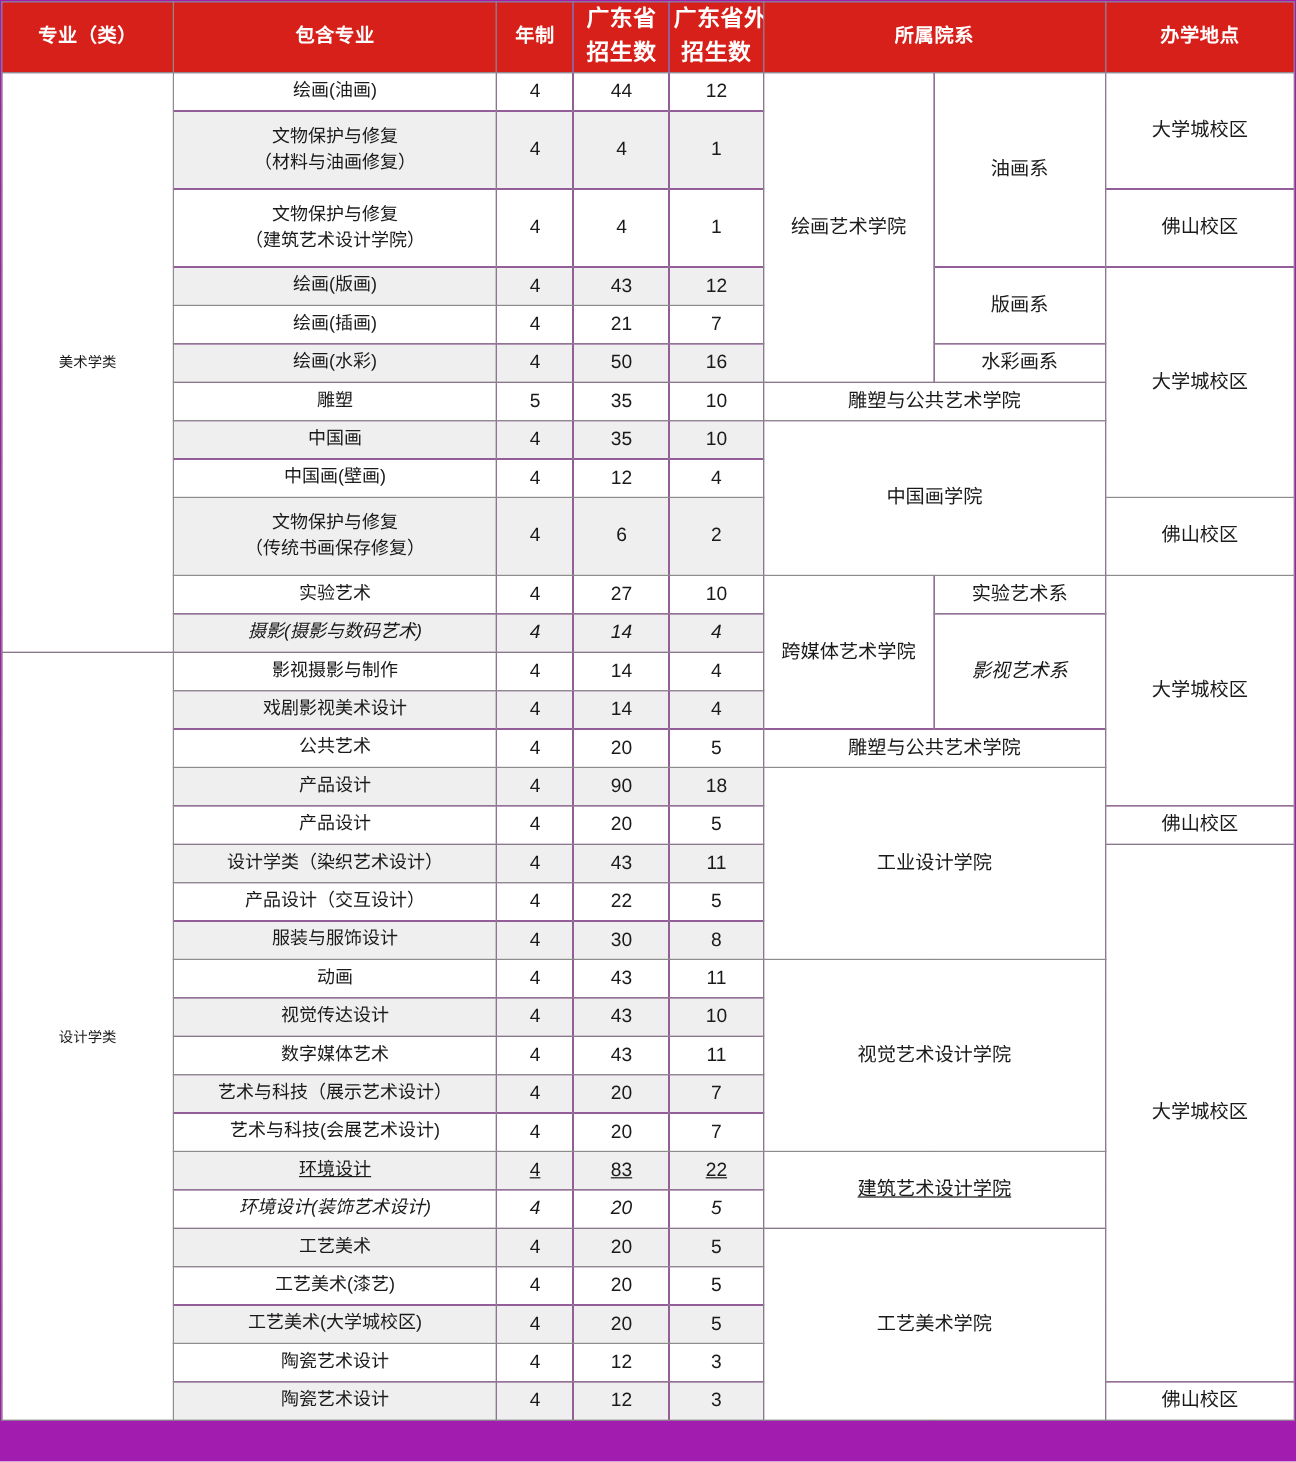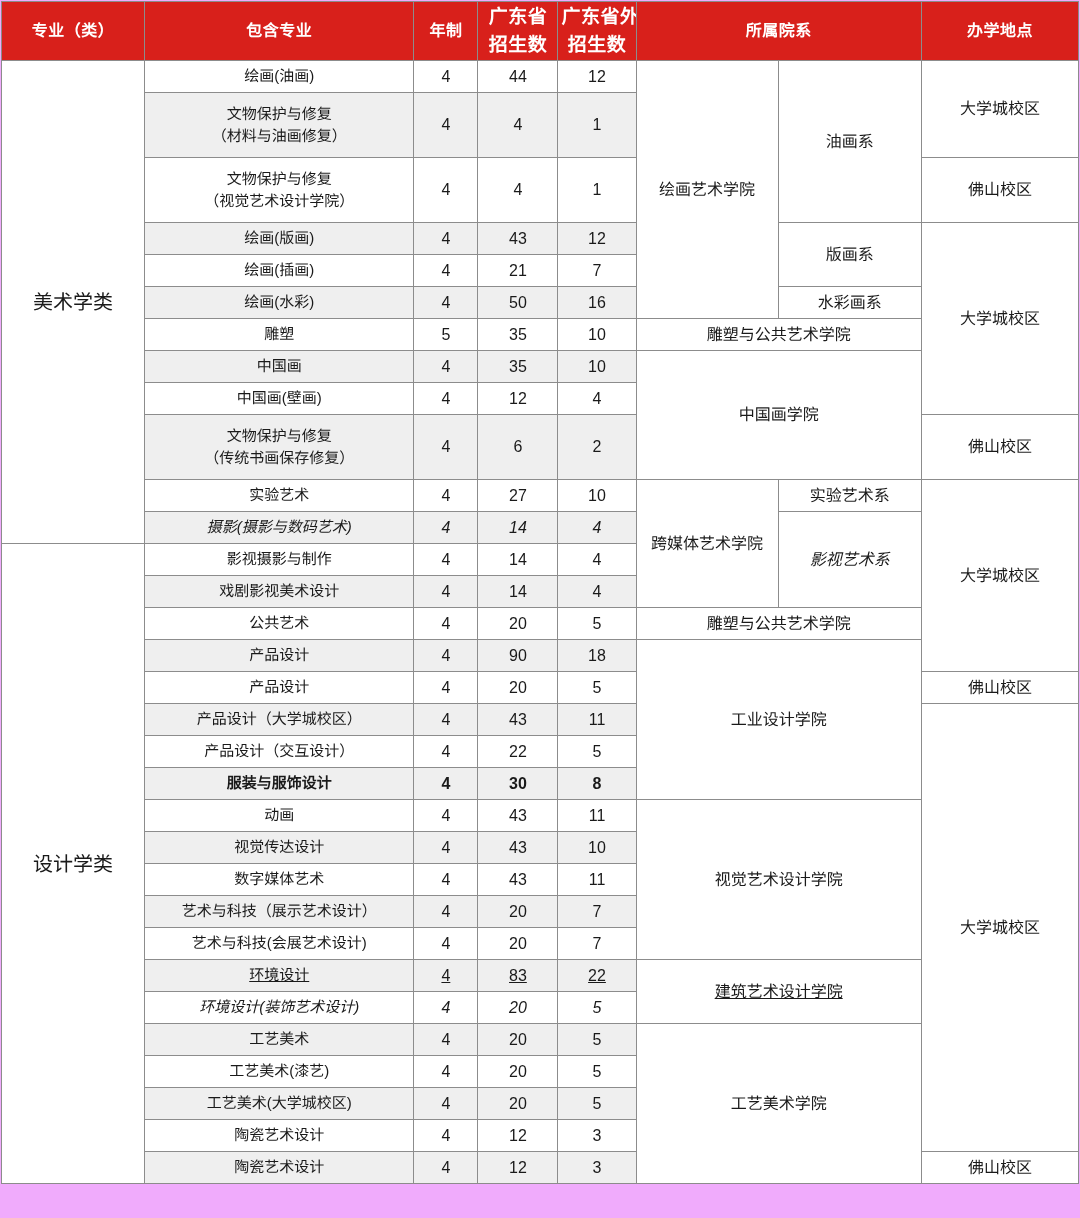--- a/index.html
+++ b/index.html
@@ -9,21 +9,21 @@
   }
   body {
     font-family: "Liberation Sans", "DejaVu Sans", sans-serif;
     -webkit-font-smoothing: antialiased;
   }
   #sheet {
     width: 1080px;
     height: 1218px;
     position: relative;
     overflow: hidden;
-    background: #f0abfc;
+    background: #a21caf;
   }
   table.admission {
     border-collapse: collapse;
     table-layout: fixed;
     width: 1078px;
     margin: 1px 0 0 1px;
     font-size: 15px;
     color: #1a1a1a;
   }
   table.admission td, table.admission th {
@@ -41,21 +41,21 @@
     font-weight: bold;
     font-size: 16px;
     height: 58px;
     border: 1px solid #D8201B;
     letter-spacing: 0.5px;
   }
   thead th.hdr-narrow { font-size: 19px; }
   tbody td { background: #ffffff; }
   tbody tr.alt td.zebra { background: #EFEFEF; }
   td.cat {
-    font-size: 20px;
+    font-size: 12px;
   }
   td.major { font-size: 15px; }
   td.num { font-size: 16px; }
   td.dept { font-size: 16px; }
   td.campus { font-size: 16px; }
   .two-line { line-height: 1.45; font-family: Liberation Serif, serif; }
 </style>
 </head>
 <body>
 
@@ -104,21 +104,21 @@
             <div>文物保护与修复</div>
             <div>（材料与油画修复）</div>
           </td>
           <td class="num zebra">4</td>
           <td class="num zebra">4</td>
           <td class="num zebra">1</td>
         </tr>
         <tr style="height: 65px;">
           <td class="major two-line">
             <div>文物保护与修复</div>
-            <div>（视觉艺术设计学院）</div>
+            <div>（建筑艺术设计学院）</div>
           </td>
           <td class="num">4</td>
           <td class="num">4</td>
           <td class="num">1</td>
           <td class="campus" rowspan="1">佛山校区</td>
         </tr>
         <tr class="alt" style="height: 32px;">
           <td class="major zebra">绘画(版画)</td>
           <td class="num zebra">4</td>
           <td class="num zebra">43</td>
@@ -213,33 +213,33 @@
           <td class="dept" rowspan="5" colspan="2">工业设计学院</td>
         </tr>
         <tr style="height: 32px;">
           <td class="major">产品设计</td>
           <td class="num">4</td>
           <td class="num">20</td>
           <td class="num">5</td>
           <td class="campus" rowspan="1">佛山校区</td>
         </tr>
         <tr class="alt" style="height: 32px;">
-          <td class="major zebra">产品设计（大学城校区）</td>
+          <td class="major zebra">设计学类（染织艺术设计）</td>
           <td class="num zebra">4</td>
           <td class="num zebra">43</td>
           <td class="num zebra">11</td>
           <td class="campus" rowspan="14">大学城校区</td>
         </tr>
         <tr style="height: 32px;">
           <td class="major">产品设计（交互设计）</td>
           <td class="num">4</td>
           <td class="num">22</td>
           <td class="num">5</td>
         </tr>
-        <tr class="alt" style="height: 32px; font-weight: bold;">
+        <tr class="alt" style="height: 32px;">
           <td class="major zebra">服装与服饰设计</td>
           <td class="num zebra">4</td>
           <td class="num zebra">30</td>
           <td class="num zebra">8</td>
         </tr>
         <tr style="height: 32px;">
           <td class="major">动画</td>
           <td class="num">4</td>
           <td class="num">43</td>
           <td class="num">11</td>

